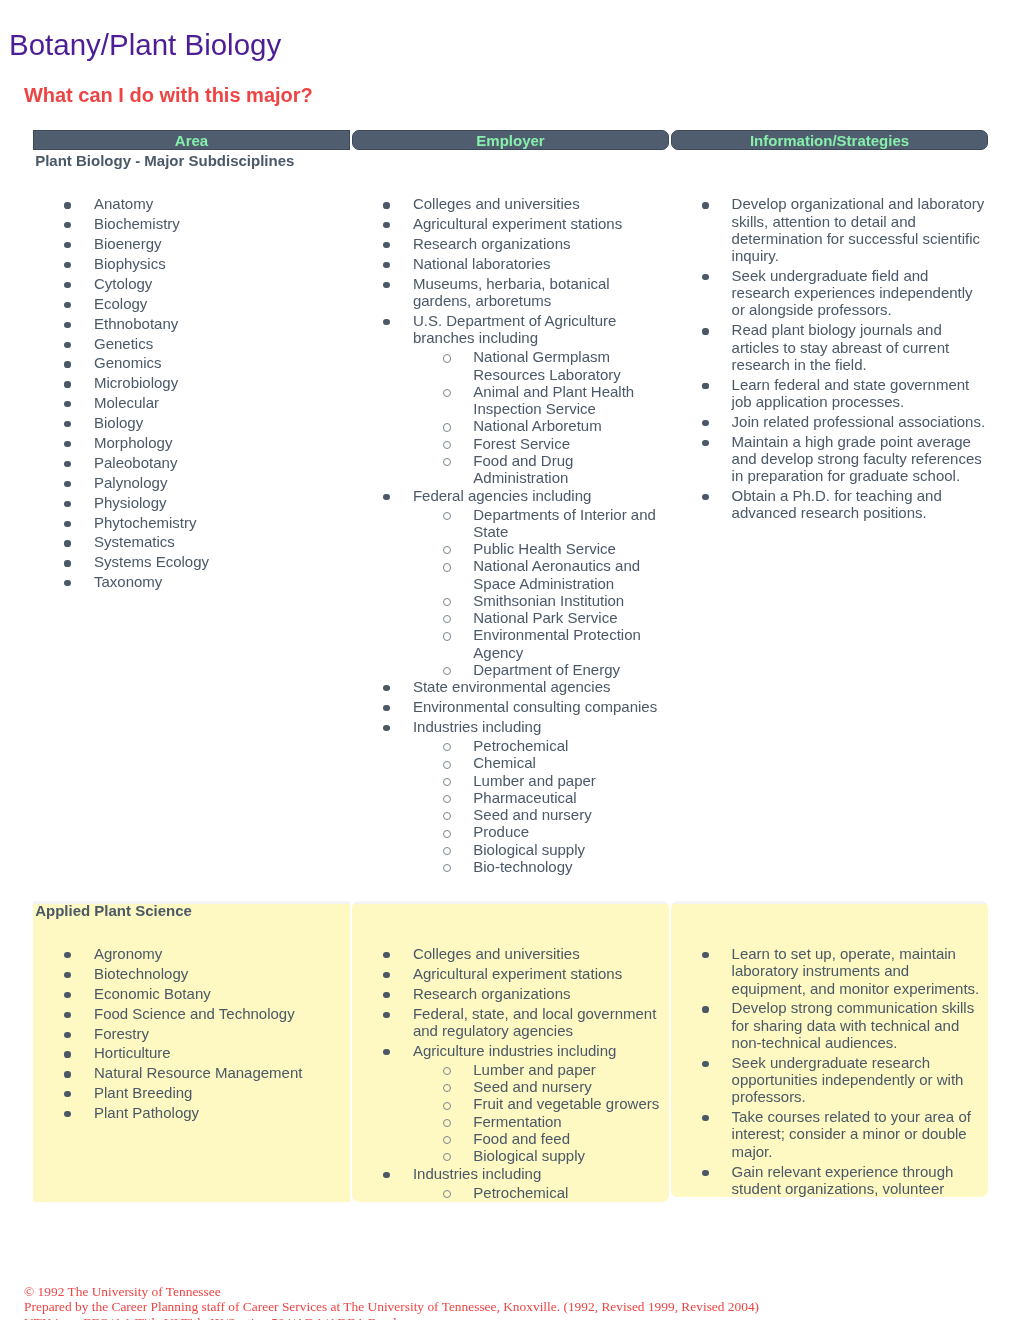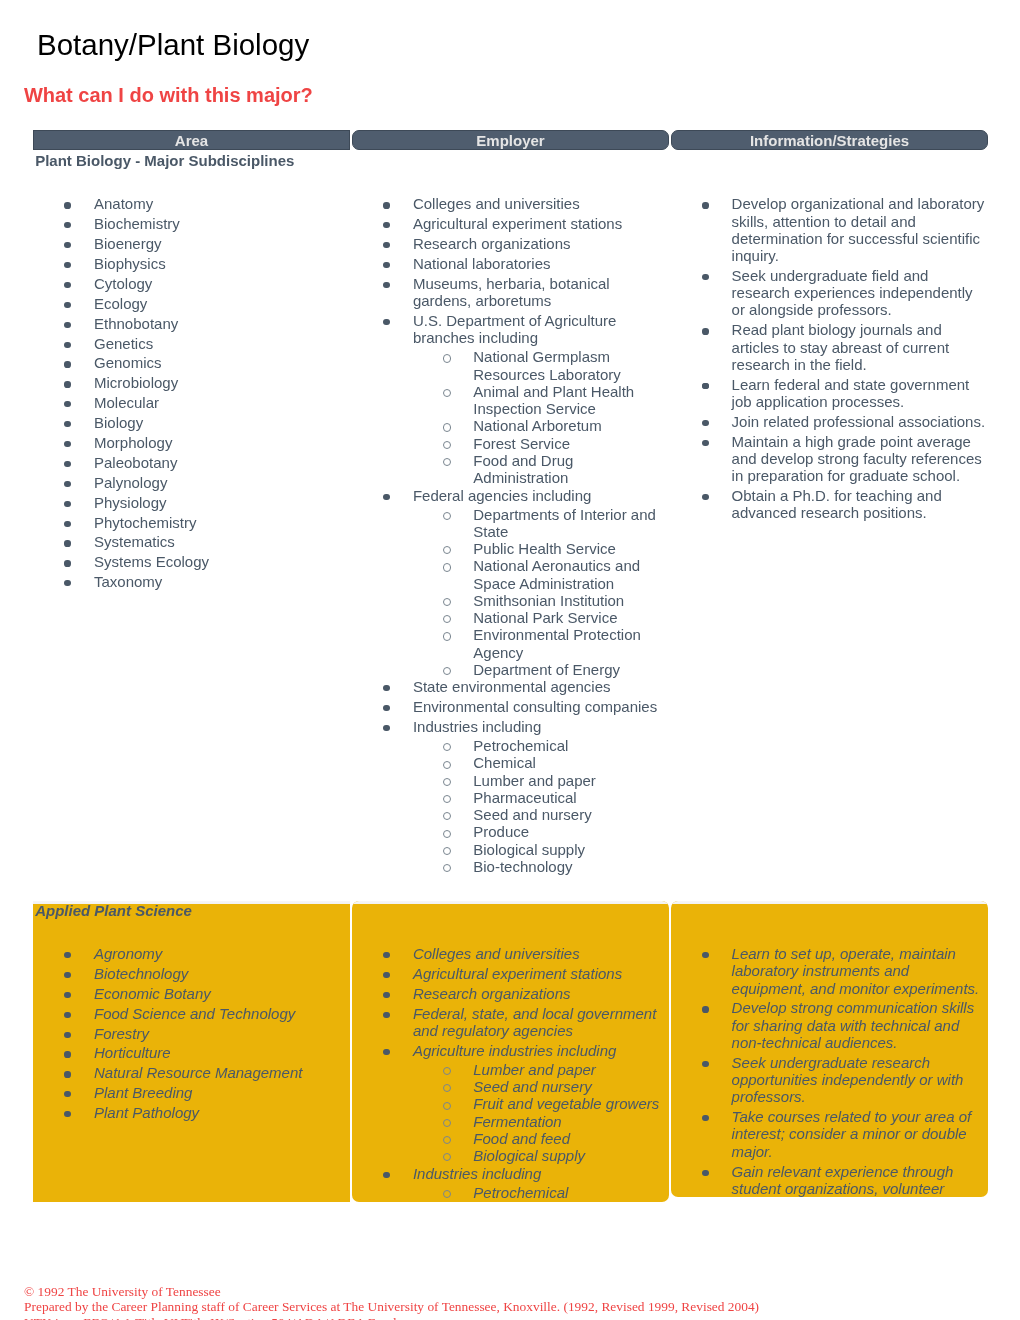--- a/index.html
+++ b/index.html
@@ -9,41 +9,41 @@
     background:#ffffff;
     font-family:"Liberation Sans", sans-serif;
     color:#4a5867;
     -webkit-font-smoothing:antialiased;
   }
   .page { position:relative; width:1020px; height:1320px; overflow:hidden; background:#fff; }
   .doc-title span, .doc-subtitle span, .hdr-cell span, .sect-title, ul.l1 > li, ul.l2 > li, .footer div { will-change:opacity; display:inline-block; }
   ul.l1 > li, ul.l2 > li, .sect-title, .footer div { display:block; }
 
   .doc-title {
-    position:absolute; left:37px; top:27.5px;
-    font-size:29.5px; line-height:33px; color:#000000; white-space:nowrap;
+    position:absolute; left:9px; top:27.5px;
+    font-size:29.5px; line-height:33px; color:#4c1d95; white-space:nowrap;
     will-change:opacity;
   }
   .doc-subtitle {
     position:absolute; left:23.9px; top:84.2px;
     font-size:20px; line-height:23px; font-weight:bold; color:#ef4444; white-space:nowrap;
   }
 
   .tbl { position:absolute; left:33px; top:130px; width:955px; }
   .row-abs { position:absolute; left:0; width:955px; }
   .row { display:flex; }
   .row > * + * { margin-left:2px;border-radius:7px; }
   .hdr-cell {
     flex:1 1 0; height:20px; background:#4f5d6e;
     border:1px solid #3d4957; box-sizing:border-box;
-    color:#e5e5e5; font-size:15px; font-weight:bold;
+    color:#86efac; font-size:15px; font-weight:bold;
     display:flex; align-items:center; justify-content:center; line-height:17px;
   }
   .cell { flex:1 1 0; box-sizing:border-box; position:relative; overflow:hidden; }
-  .cell.shade { background:#eab308;font-style:italic; }
+  .cell.shade { background:#fef9c3; }
   .cell.shade::before { content:""; position:absolute; left:0; right:0; top:0; height:3px; background:linear-gradient(#f7f7f7,#f2f2f2); }
 
   .cell-pad { padding-top:1.2px; }
   .row1 .cell-pad { padding-top:2.05px; }
   .row2 .cell-pad { padding-top:0.95px; }
   .sect-title { font-size:15px; font-weight:bold; line-height:17.8px; color:#4a5867; padding-left:2.2px; }
   .sect-title-empty { height:17.8px; }
   .spacer { height:25.5px; }
   .row2 .spacer { height:25.3px; }
 

